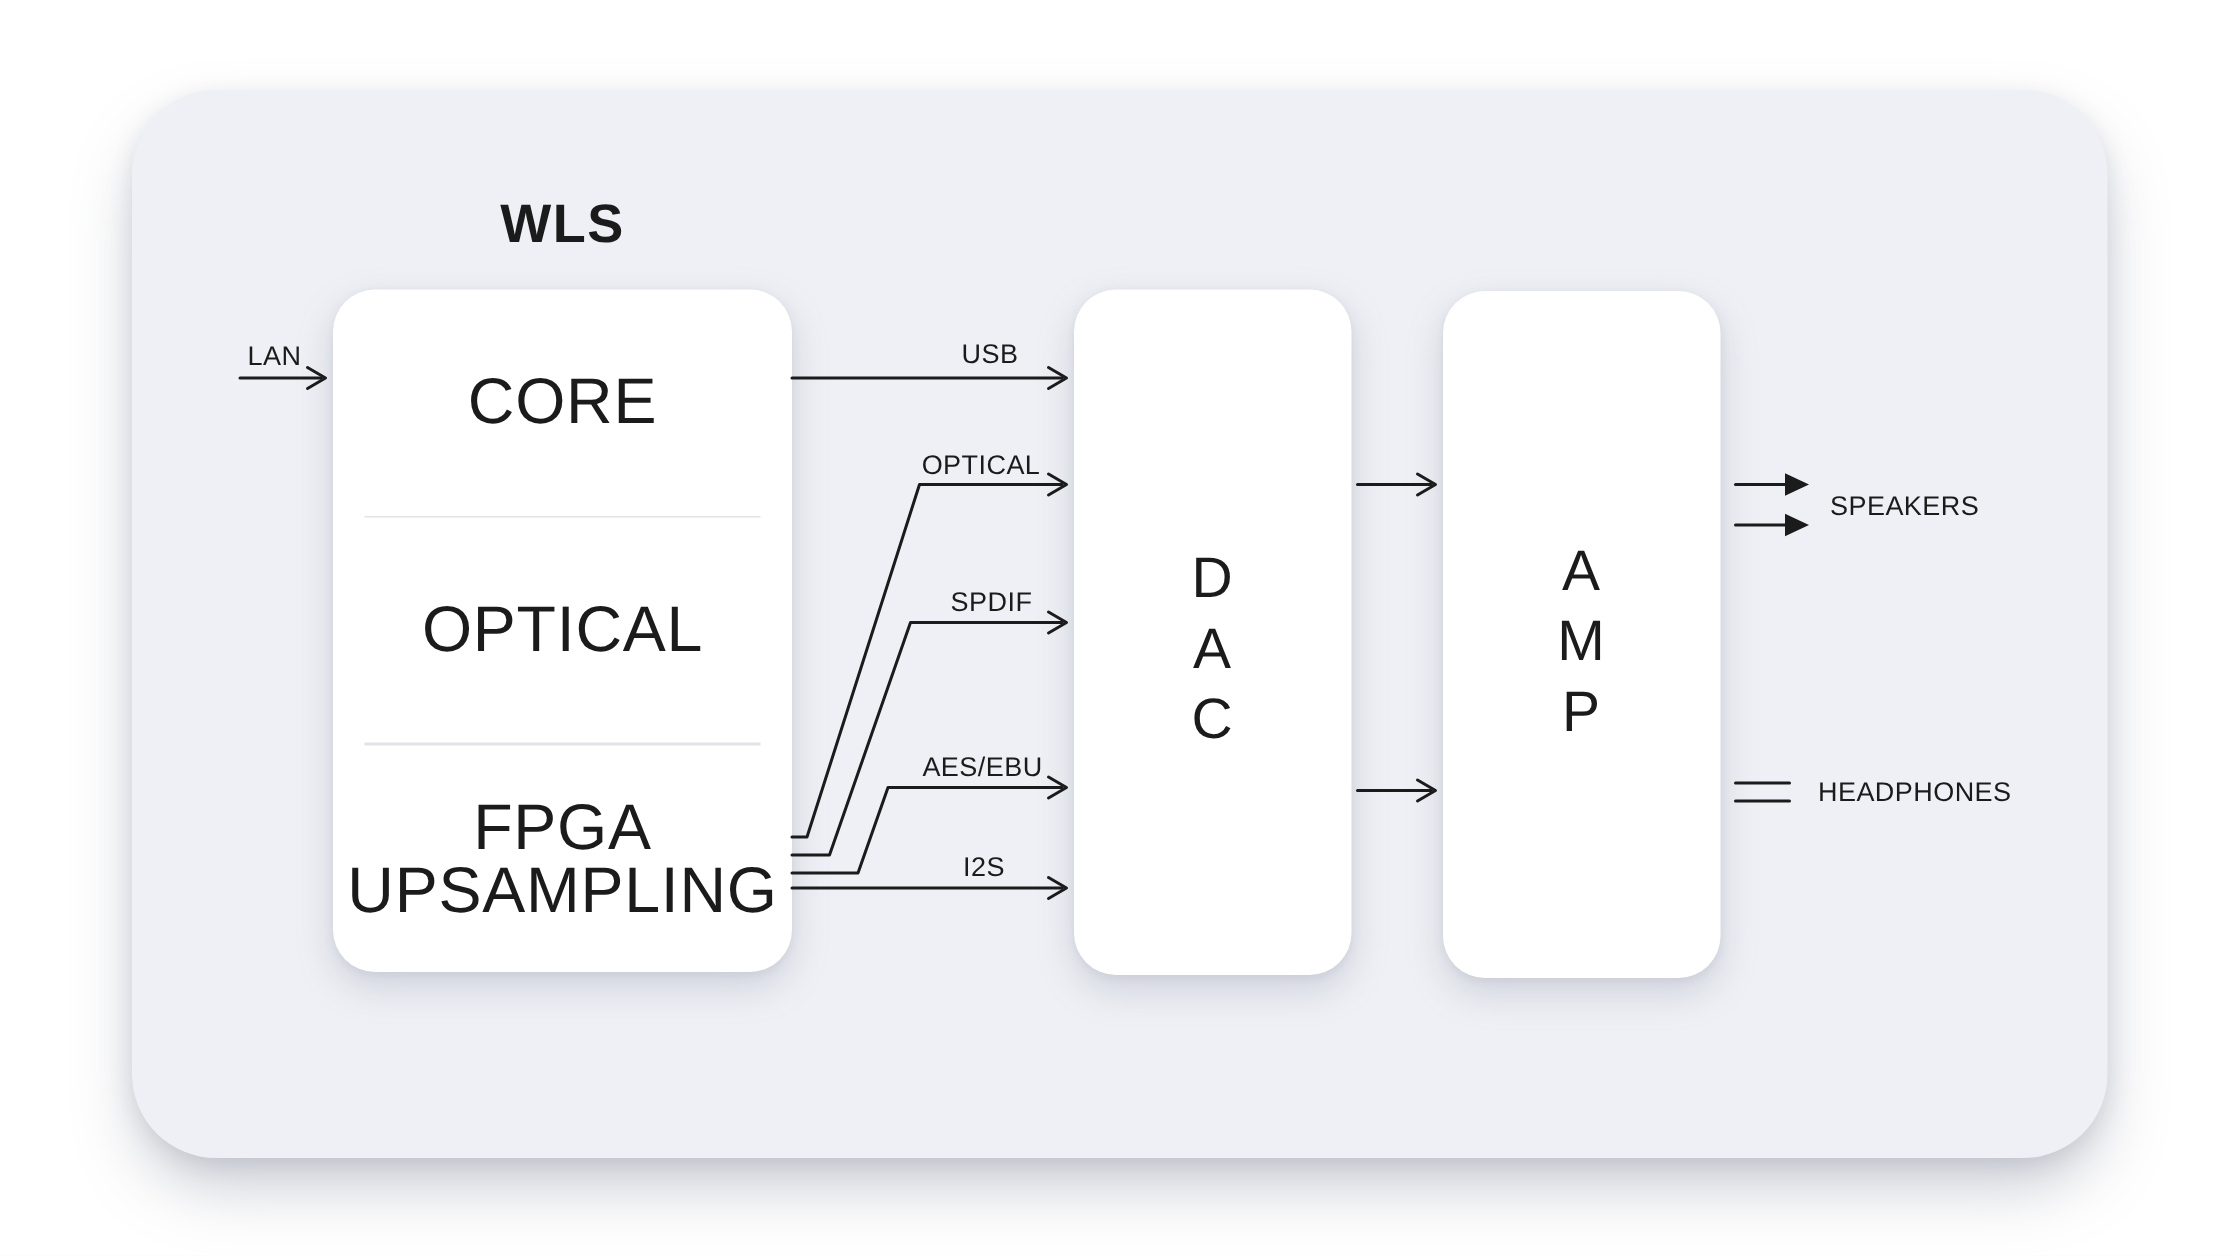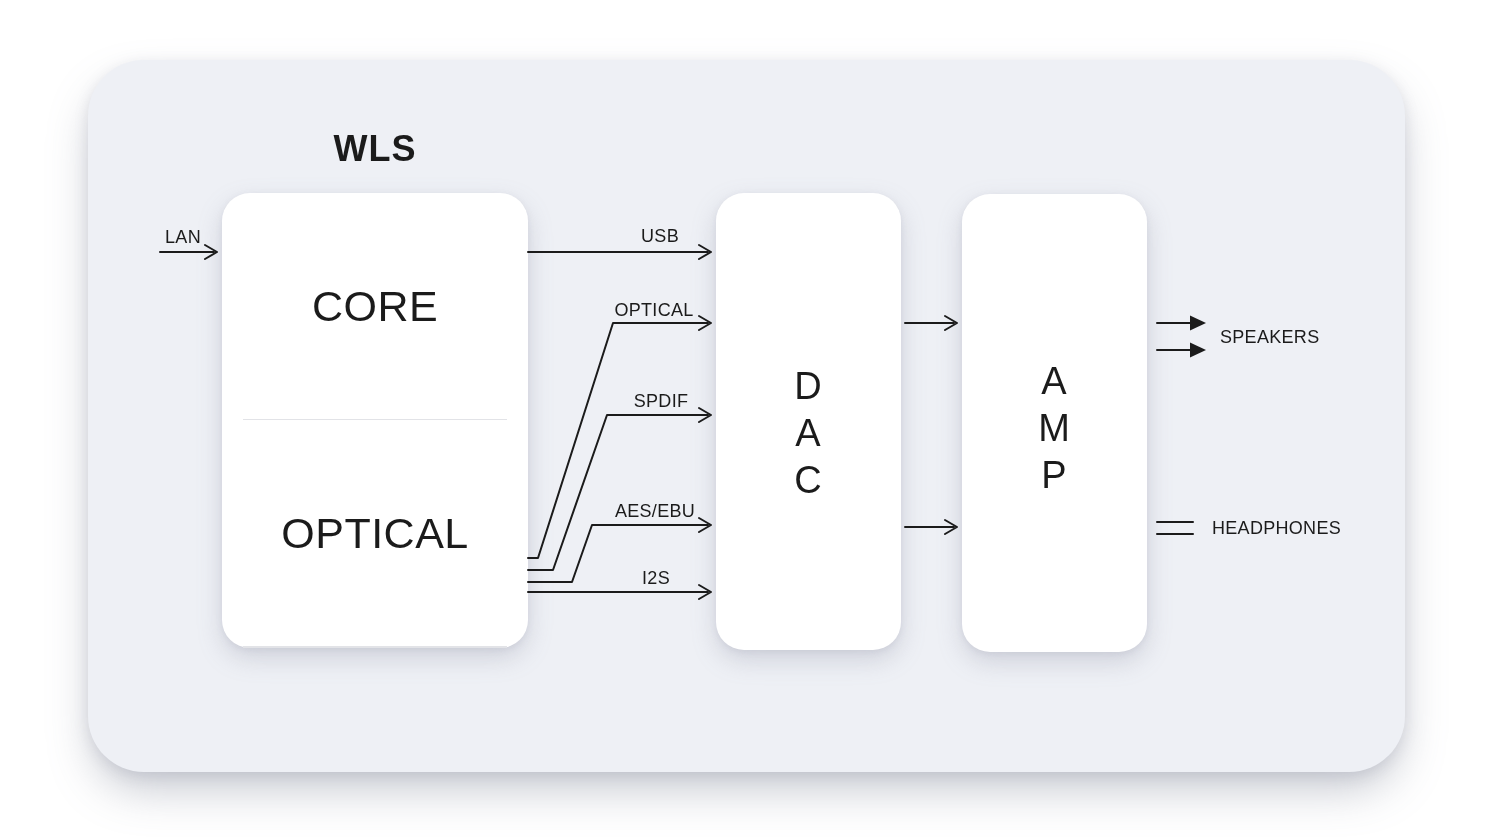--- a/index.html
+++ b/index.html
@@ -64,20 +64,21 @@
   <div class="panel"></div>
 
   <div class="wls-title">WLS</div>
 
   <div class="node wls-box">
     <div class="wls-section">CORE</div>
     <div class="divider"></div>
     <div class="wls-section">OPTICAL</div>
     <div class="divider"></div>
     <div class="divider"></div>
+    <div class="wls-section">FPGA UPSAMPLING</div>
   </div>
 
   <div class="node dac-box">
     <div class="letter-stack">
       <div>D</div>
       <div>A</div>
       <div>C</div>
     </div>
   </div>
 

